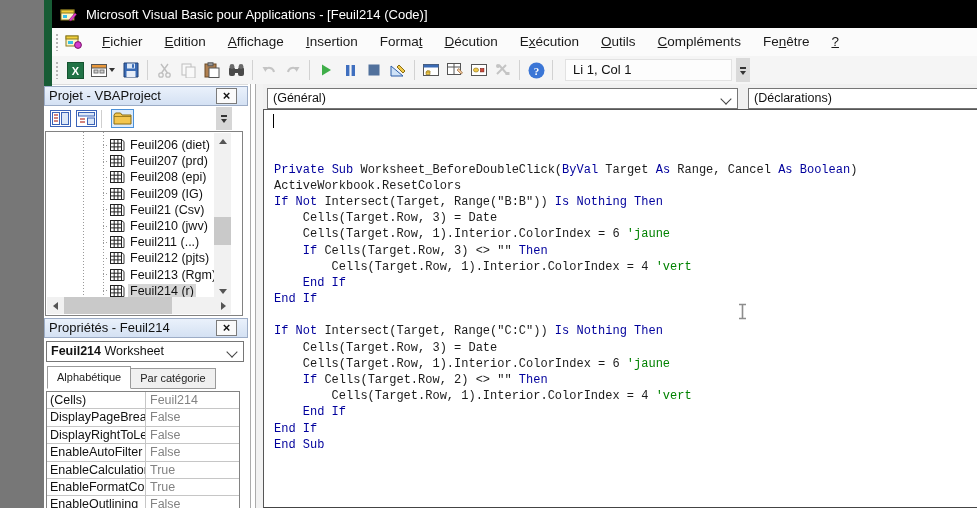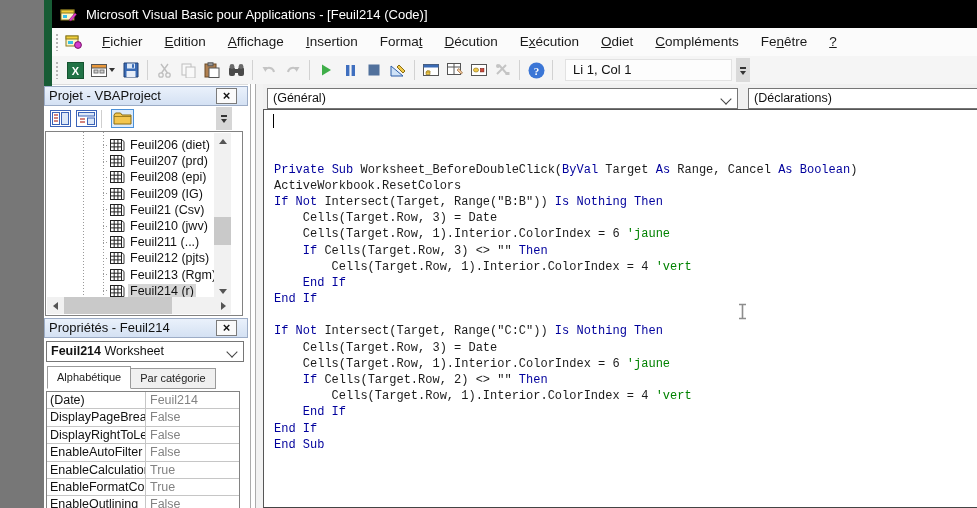--- a/index.html
+++ b/index.html
@@ -140,21 +140,21 @@
       </svg>
     </span>
     <div class="menu-items" id="menu-items">
         <span class="menu-item"><span></span><u>F</u><span>ichier</span></span>
         <span class="menu-item"><span></span><u>E</u><span>dition</span></span>
         <span class="menu-item"><span></span><u>A</u><span>ffichage</span></span>
         <span class="menu-item"><span></span><u>I</u><span>nsertion</span></span>
         <span class="menu-item"><span>Forma</span><u>t</u><span></span></span>
         <span class="menu-item"><span></span><u>D</u><span>écution</span></span>
         <span class="menu-item"><span>E</span><u>x</u><span>écution</span></span>
-        <span class="menu-item"><span></span><u>O</u><span>diet</span></span>
+        <span class="menu-item"><span></span><u>O</u><span>utils</span></span>
         <span class="menu-item"><span></span><u>C</u><span>ompléments</span></span>
         <span class="menu-item"><span>Fe</span><u>n</u><span>être</span></span>
         <span class="menu-item"><span></span><u>?</u><span></span></span>
       </div>
   </div>
 
   <div class="toolbar">
     <span class="grip"></span>
     <span class="tbtn">
       <svg width="17" height="17">
@@ -432,21 +432,21 @@
     <span> </span>
     <span>Worksheet</span>
     <span class="chev"></span>
   </div>
   <div class="tabs">
     <span class="tab active">Alphabétique</span>
     <span class="tab">Par catégorie</span>
   </div>
   <div class="prop-grid" id="prop-grid">
       <div class="prop-row">
-        <div class="prop-name">(Date)</div>
+        <div class="prop-name">(Cells)</div>
         <div class="prop-value">Feuil214</div>
       </div>
       <div class="prop-row">
         <div class="prop-name">DisplayPageBreak</div>
         <div class="prop-value">False</div>
       </div>
       <div class="prop-row">
         <div class="prop-name">DisplayRightToLef</div>
         <div class="prop-value">False</div>
       </div>

